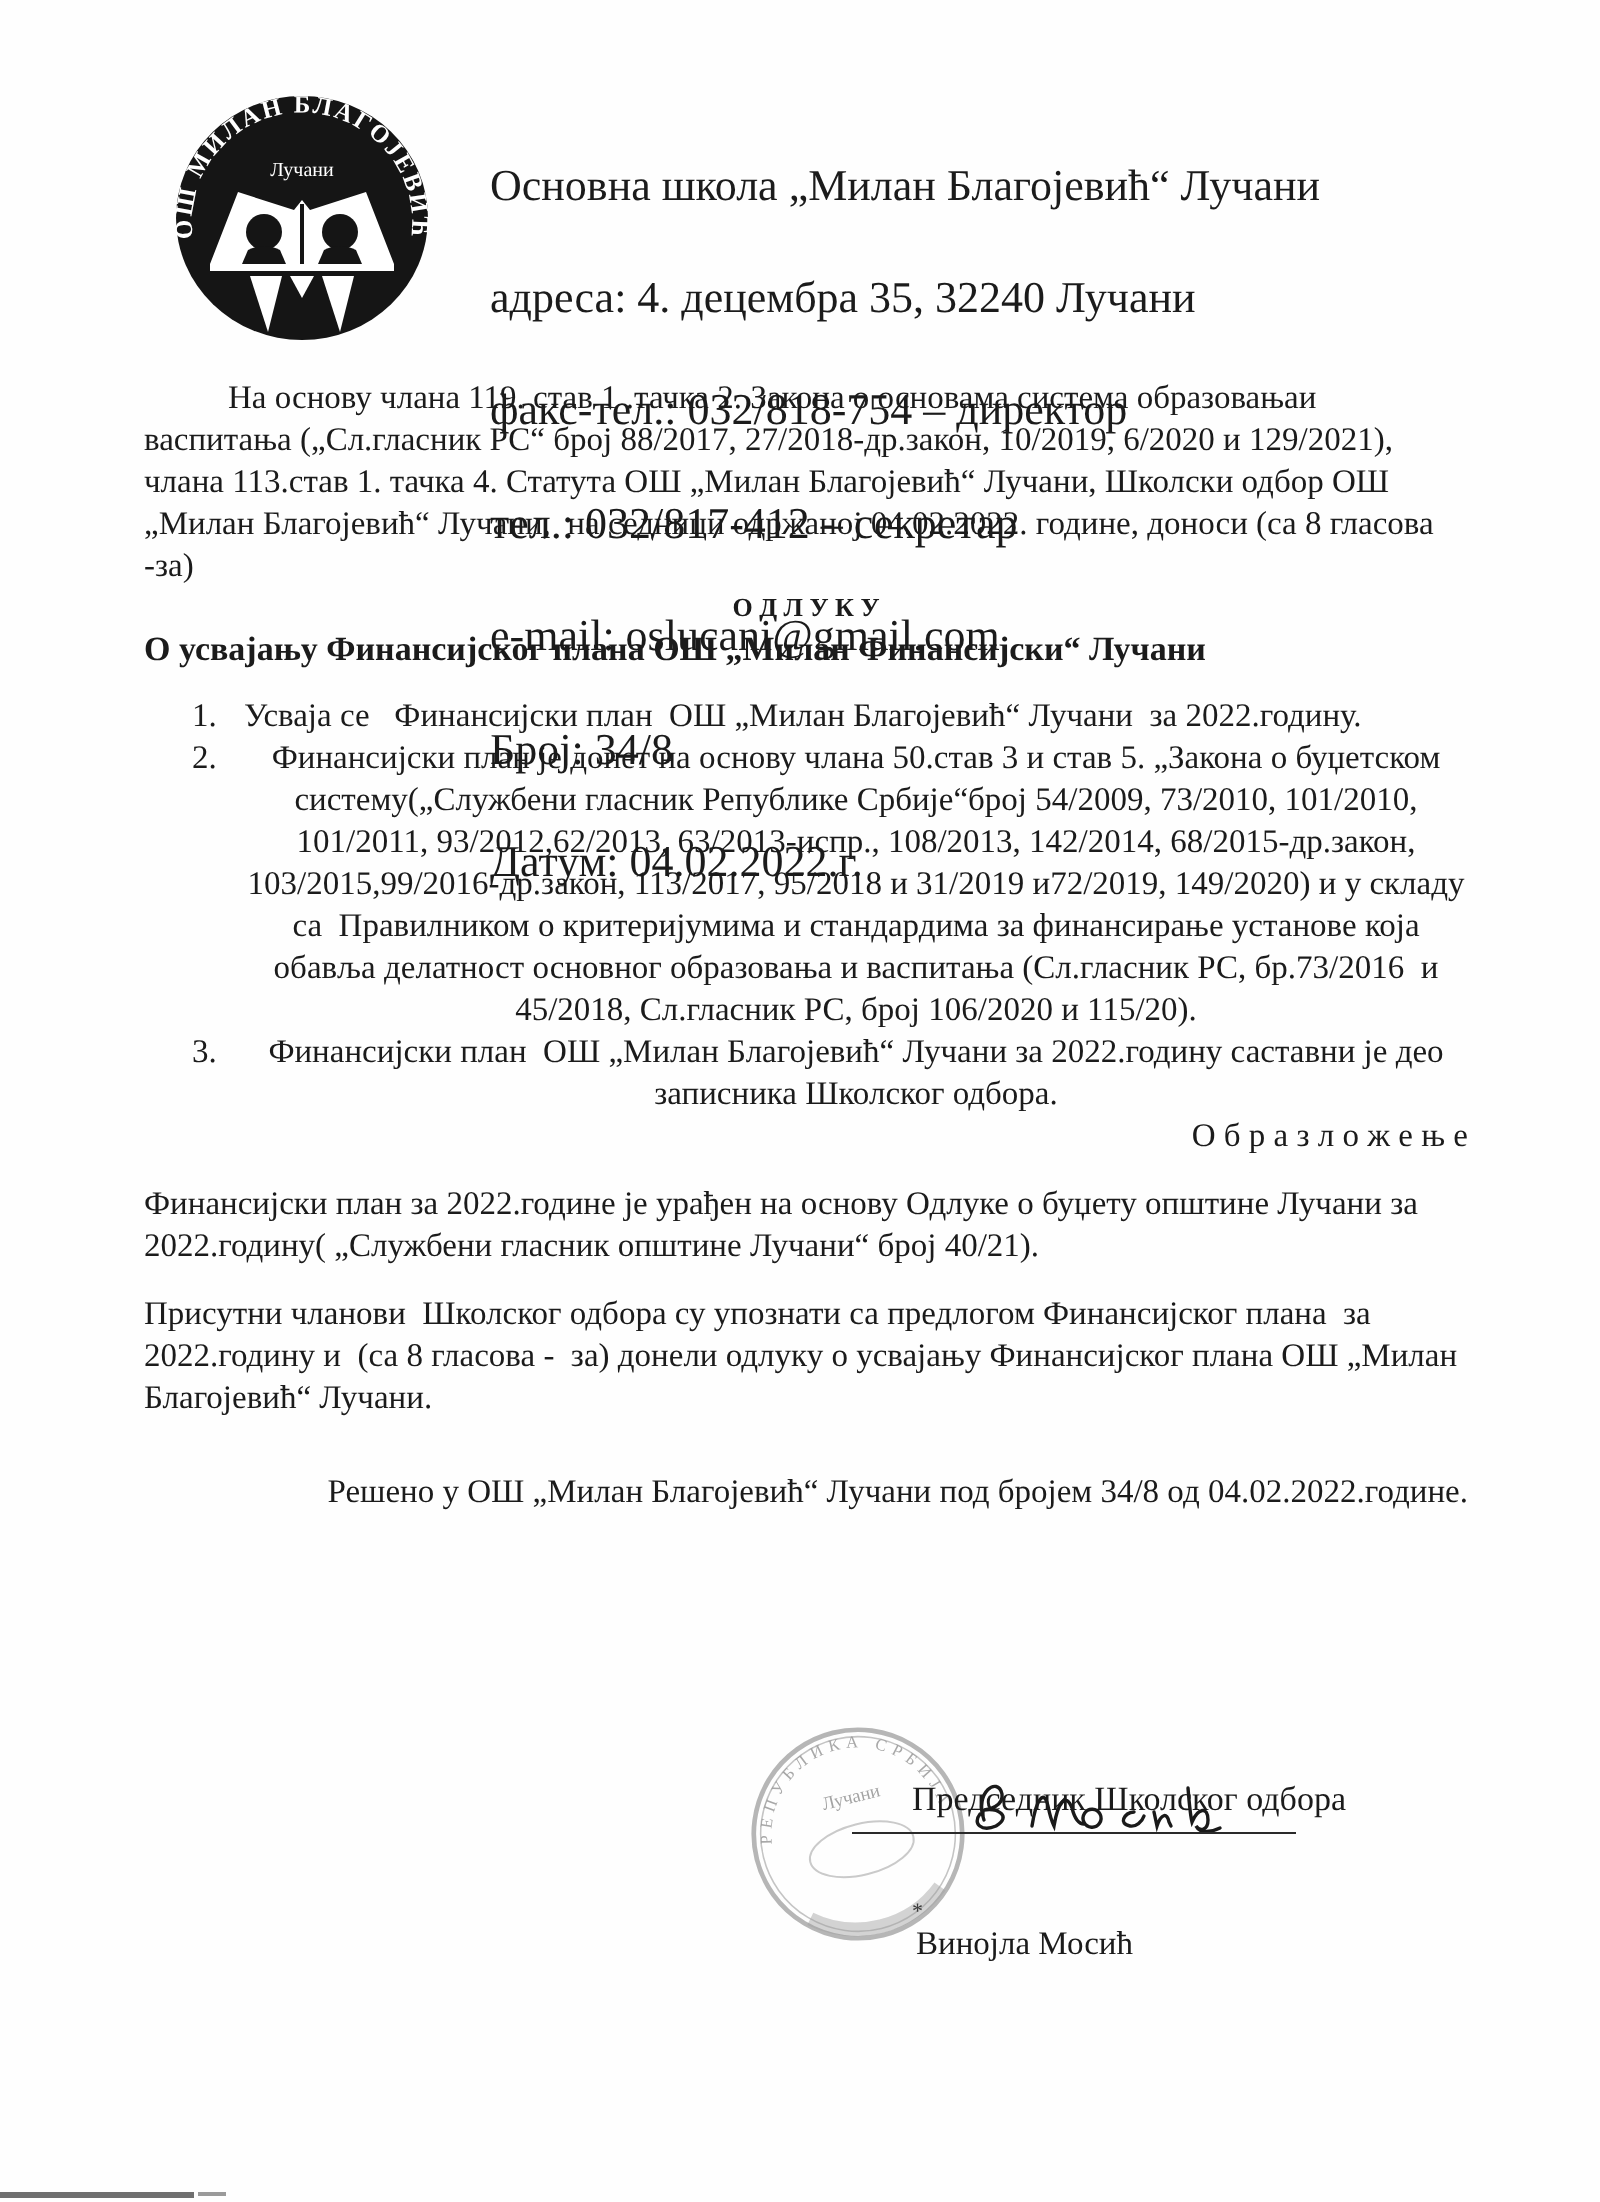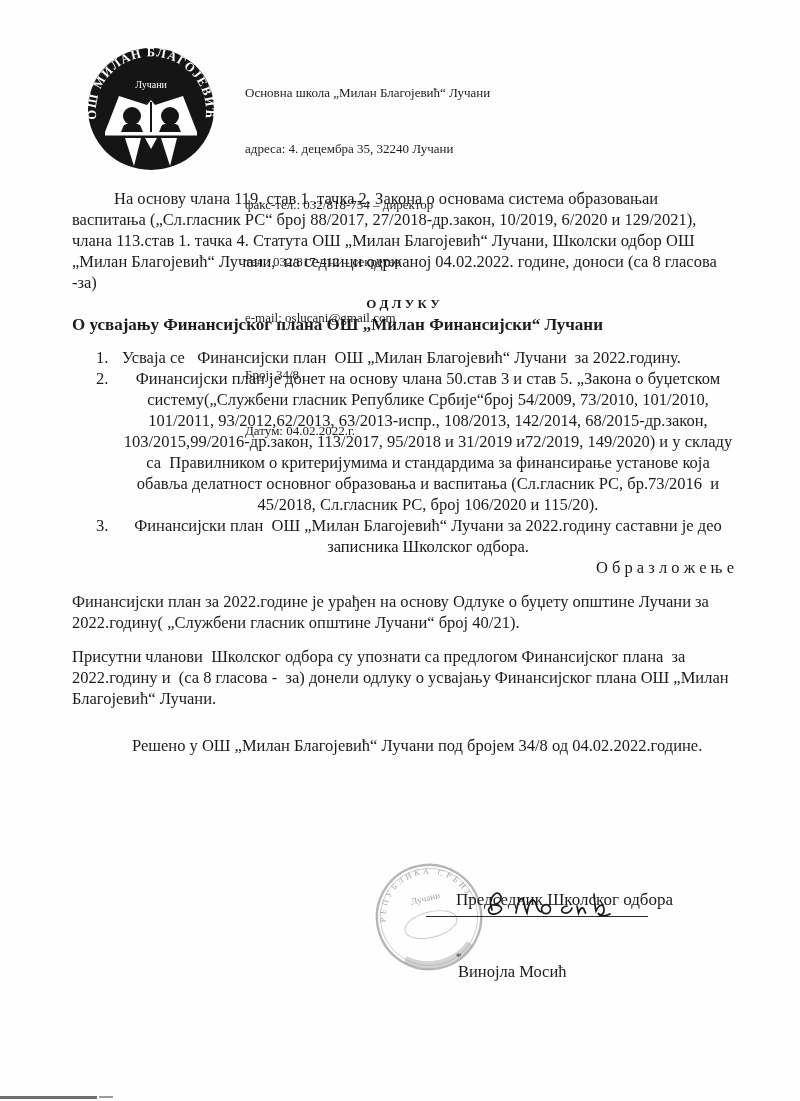--- a/index.html
+++ b/index.html
@@ -25,21 +25,21 @@
     display: flex;
     align-items: flex-start;
   }
   .logo {
     width: 132px;
     height: 132px;
     flex: none;
     margin-right: 28px;
   }
   .letterhead-text {
-    font-size: 13px;
+    font-size: 22px;
     line-height: 18.8px;
     padding-top: 2px;
     white-space: pre-wrap;
   }
 
   
   .content {
     position: absolute;
     left: 72px;
     top: 188px;
@@ -76,21 +76,21 @@
 
   .section-heading {
     margin: 22px 0 0 0;
     text-align: right;
     font-size: 16.5px;
     font-weight: normal;
     white-space: pre-wrap;
   }
 
   .body-para { margin-top: 13px !important; }
-  .resolution { margin-top: 26px !important; text-indent: 60px; }
+  .resolution { margin-top: 26px !important; text-indent: 60px; text-align: right; }
 
   
   .signature-block {
     position: absolute;
     left: 370px;
     top: 858px;
     width: 330px;
     height: 130px;
   }
   .stamp {

